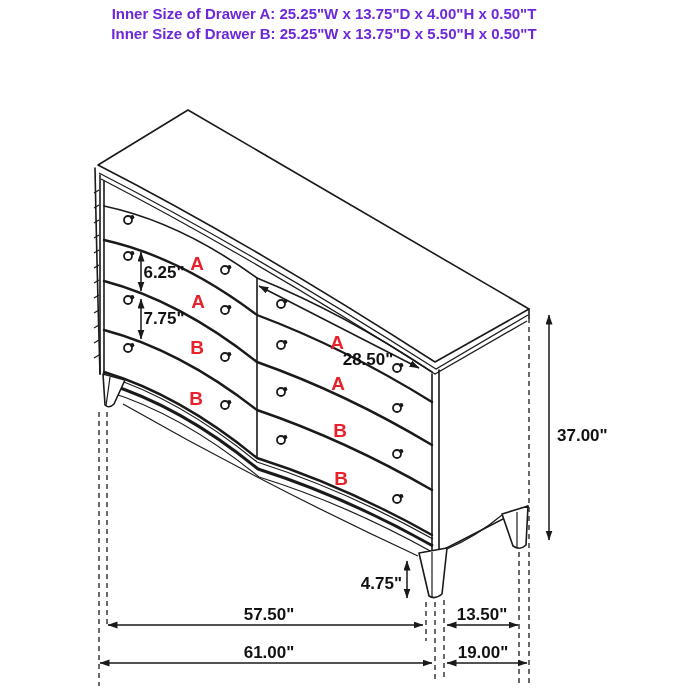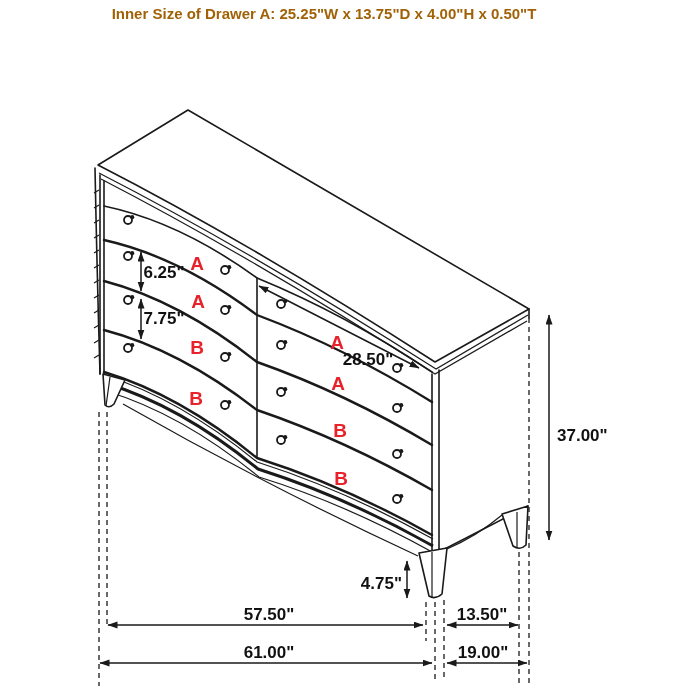--- a/index.html
+++ b/index.html
@@ -1,37 +1,38 @@
 <!DOCTYPE html>
 <html><head>
 <meta charset="utf-8">
 <style>
   html,body{margin:0;padding:0;background:#ffffff;}
   .page{width:700px;height:700px;position:relative;background:#fff;overflow:hidden;
         font-family:"Liberation Sans", sans-serif;}
   .titles{position:absolute;top:4px;left:0;width:648px;text-align:center;
-          font-weight:bold;font-size:15px;color:#a16207;line-height:20px;}
+          font-weight:bold;font-size:15px;color:#6d28d9;line-height:20px;}
   svg text{font-family:"Liberation Sans", sans-serif;}
   .dimtxt{font-size:17px;font-weight:bold;fill:#111;}
   .redlbl{font-size:19px;font-weight:bold;}
   .ln{stroke:#1a1a1a;fill:none;stroke-width:1.6;stroke-linecap:round;}
   .thin{stroke:#1a1a1a;fill:none;stroke-width:1.2;}
   .sep{stroke:#1a1a1a;fill:none;stroke-width:2.4;stroke-linecap:round;}
   .thick{stroke:#1a1a1a;fill:none;stroke-width:3;}
   .dash{stroke:#1a1a1a;fill:none;stroke-width:1.3;stroke-dasharray:5 4;}
   .dim{stroke:#1a1a1a;fill:none;stroke-width:1.5;}
   .face{fill:#ffffff;stroke:#1a1a1a;stroke-width:1.6;stroke-linejoin:round;}
 </style>
 </head>
 <body>
 
 <div class="page">
 
   <div class="titles">
     <div>Inner Size of Drawer A: 25.25"W x 13.75"D x 4.00"H x 0.50"T</div>
+    <div>Inner Size of Drawer B: 25.25"W x 13.75"D x 5.50"H x 0.50"T</div>
   </div>
 
   <svg width="700" height="700" viewBox="0 0 700 700">
     <defs>
       <marker id="arr" markerWidth="11" markerHeight="8" refX="9.5" refY="3.5" orient="auto-start-reverse" markerUnits="userSpaceOnUse">
         <path d="M0,0 L10,3.5 L0,7 Z" fill="#1a1a1a"></path>
       </marker>
       <g id="knob">
         <circle r="4" fill="#ffffff" stroke="#1a1a1a" stroke-width="1.8"></circle>
         <circle cx="4.2" cy="-2.8" r="2.1" fill="#1a1a1a"></circle>

